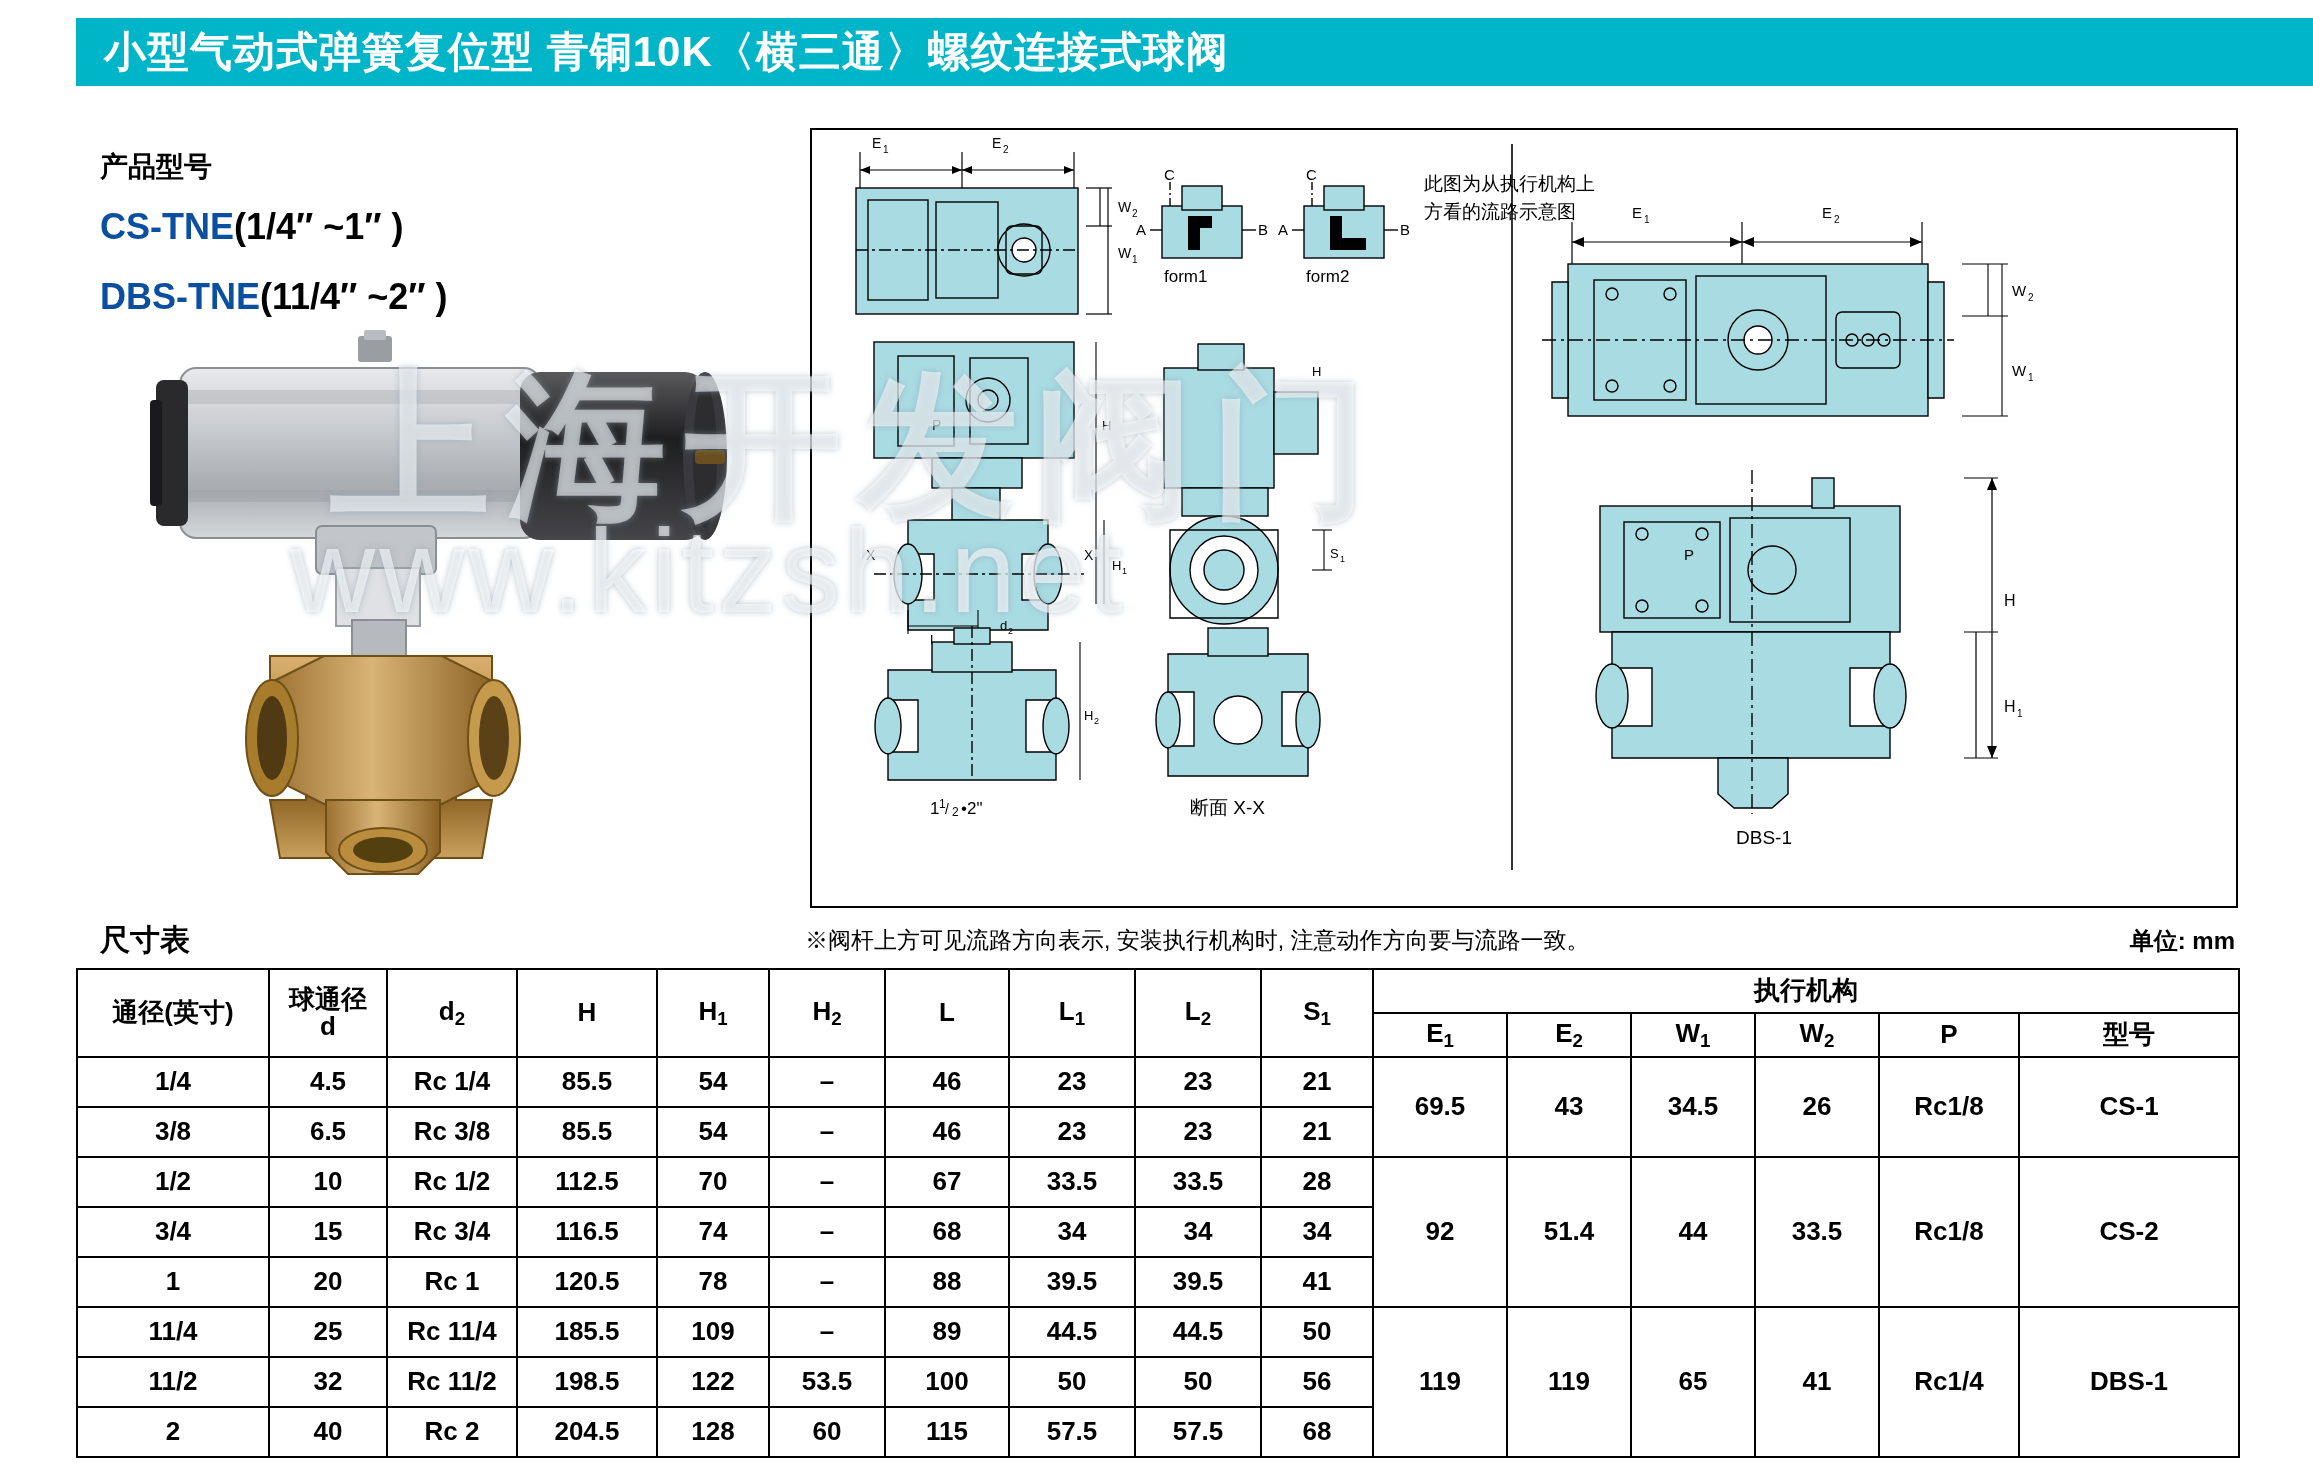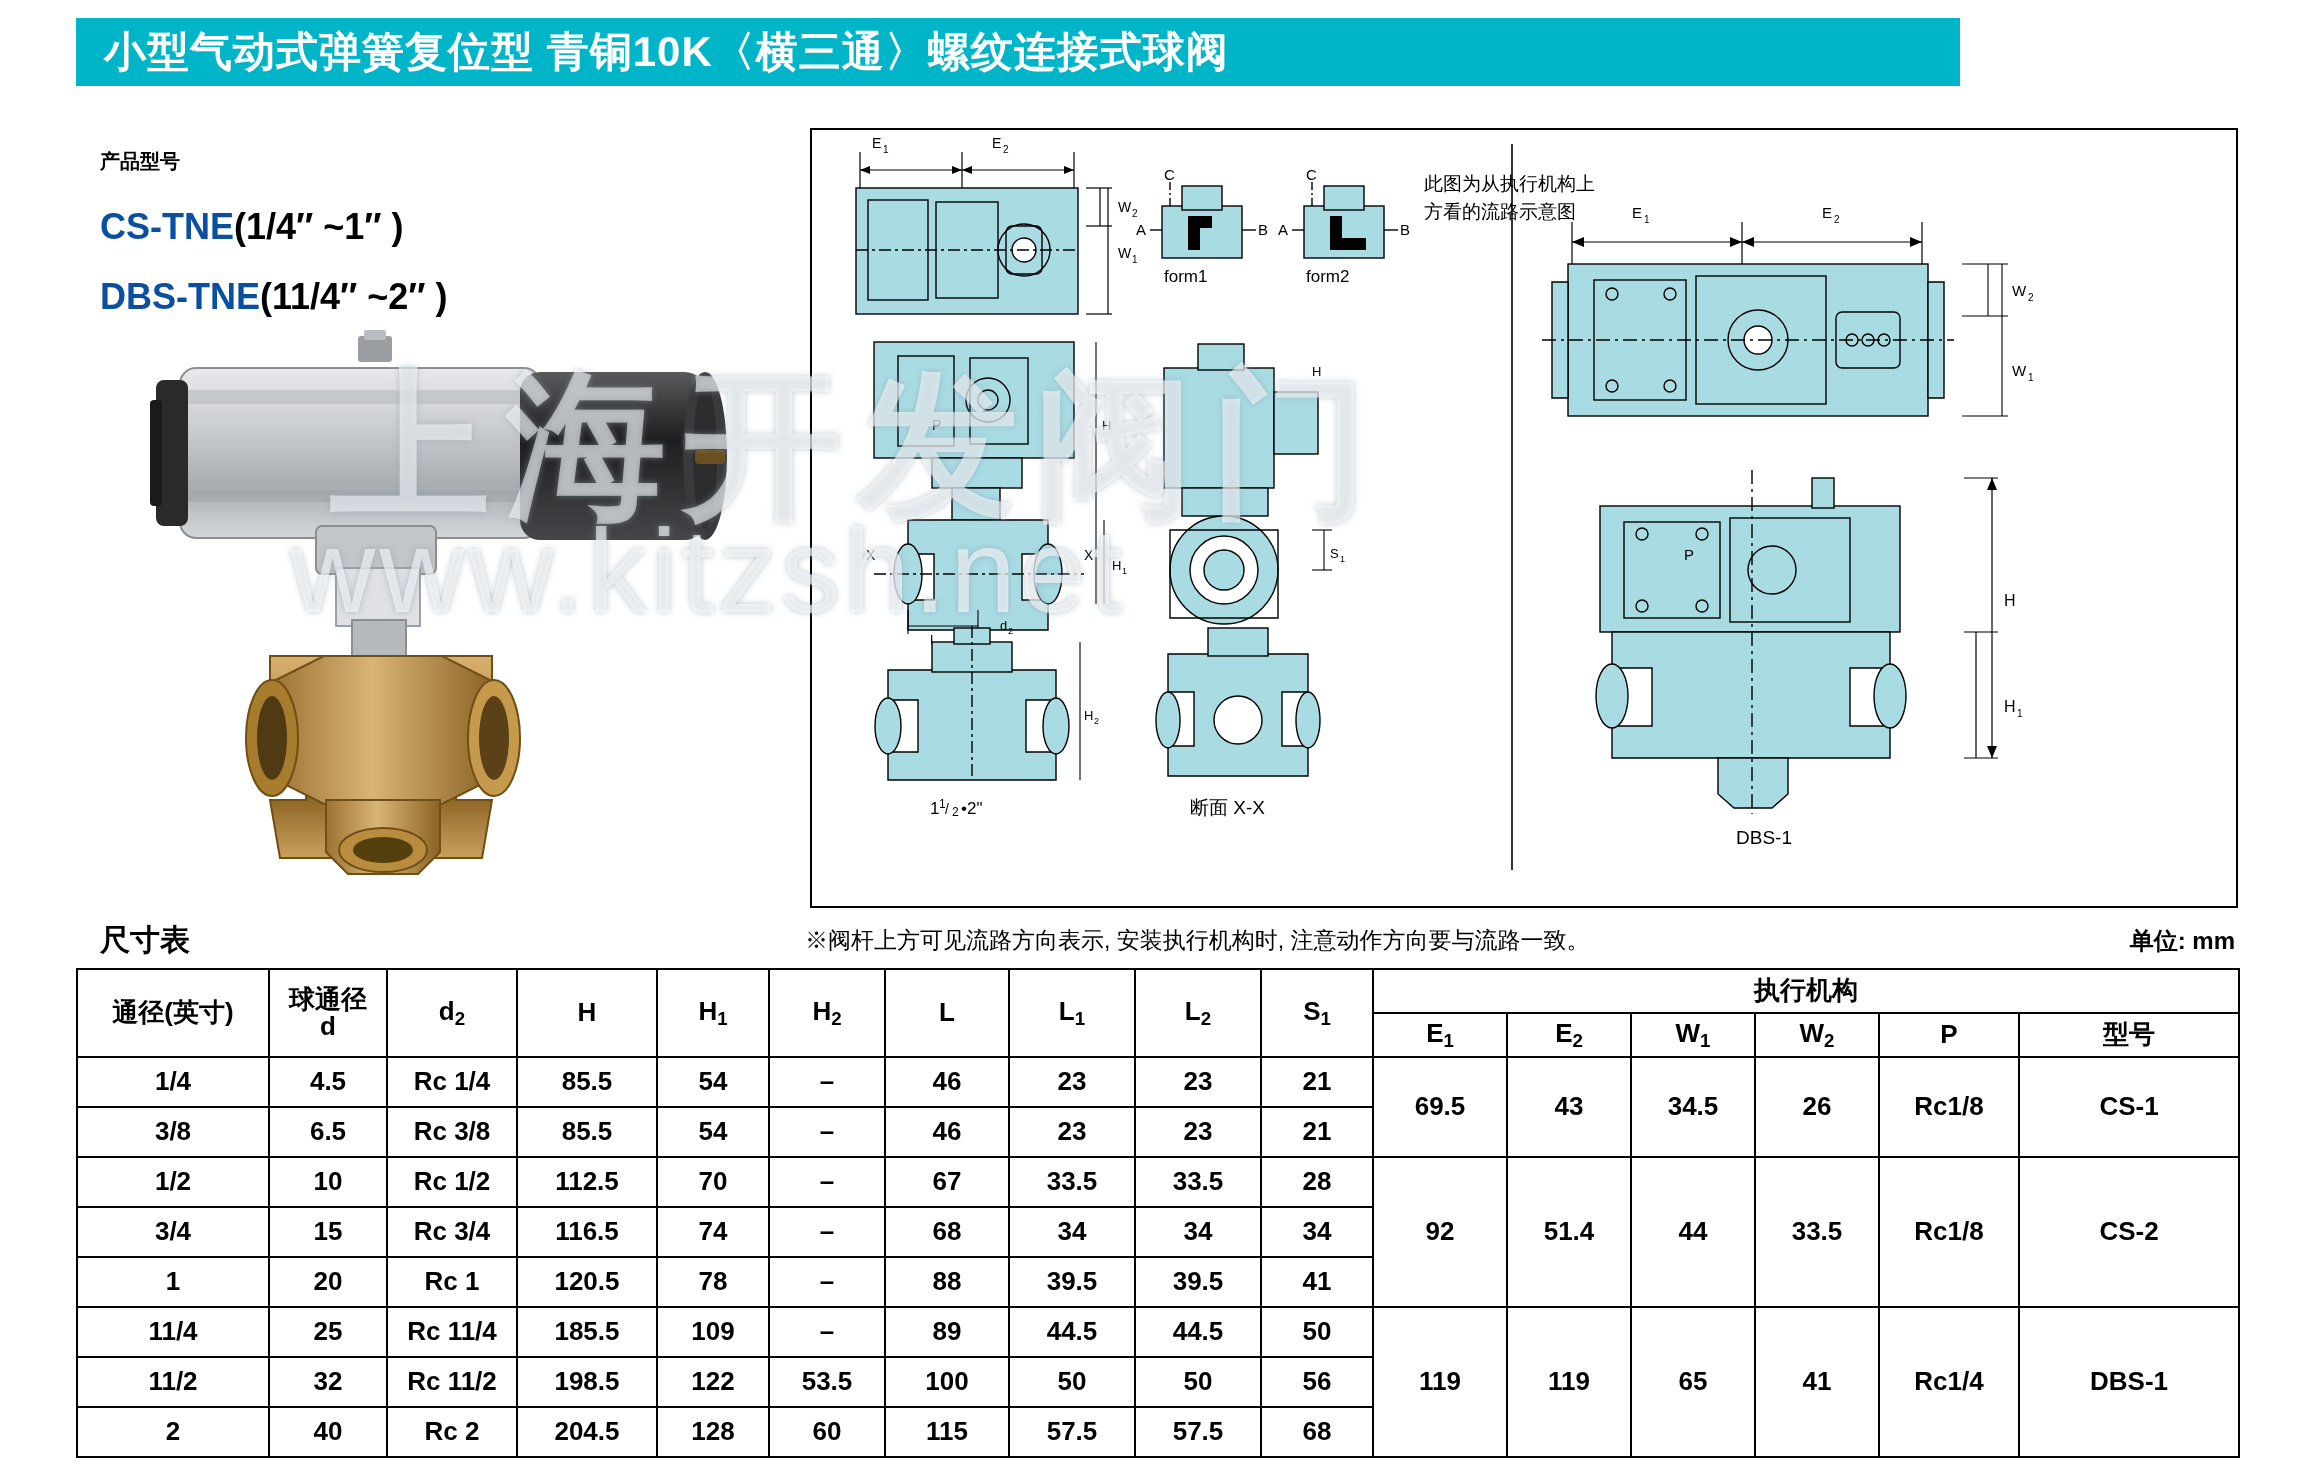--- a/index.html
+++ b/index.html
@@ -21,41 +21,41 @@
     height: 1476px;
     box-sizing: border-box;
     padding: 0;
   }
 
   
   .title-bar {
     position: absolute;
     left: 76px;
     top: 18px;
-    width: 1884px;
+    width: 2238px;
     height: 68px;
     background: #00b5c8;
     display: flex;
     align-items: center;
   }
   .title-bar .title-text {
     color: #ffffff;
     font-size: 42px;
     font-weight: bold;
     letter-spacing: 1px;
     padding-left: 28px;
     white-space: nowrap;
   }
 
   
   .product-label {
     position: absolute;
     left: 100px;
     top: 148px;
-    font-size: 20px;
+    font-size: 28px;
     font-weight: bold;
     color: #000;
   }
   .model-line {
     position: absolute;
     font-size: 36px;
     font-weight: bold;
     white-space: nowrap;
   }
   .model-line .code { color: #0a4fa0; }

